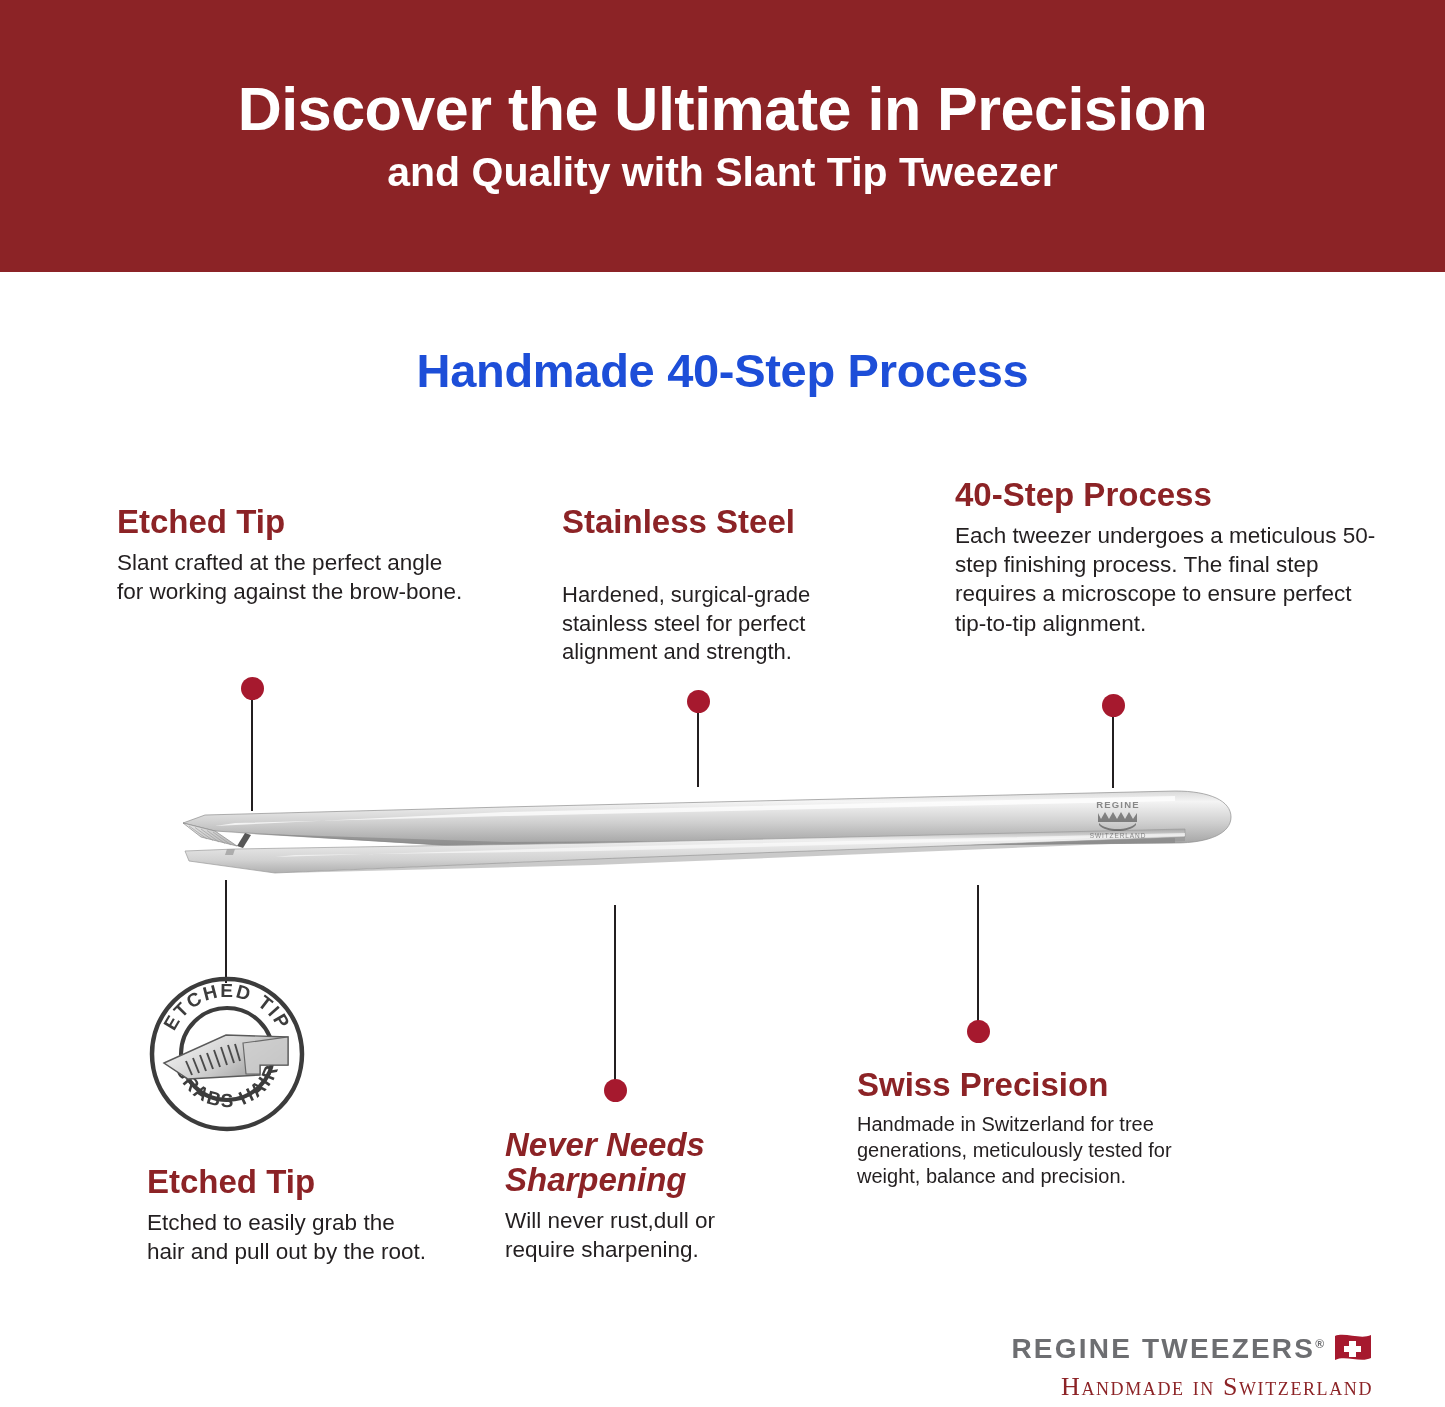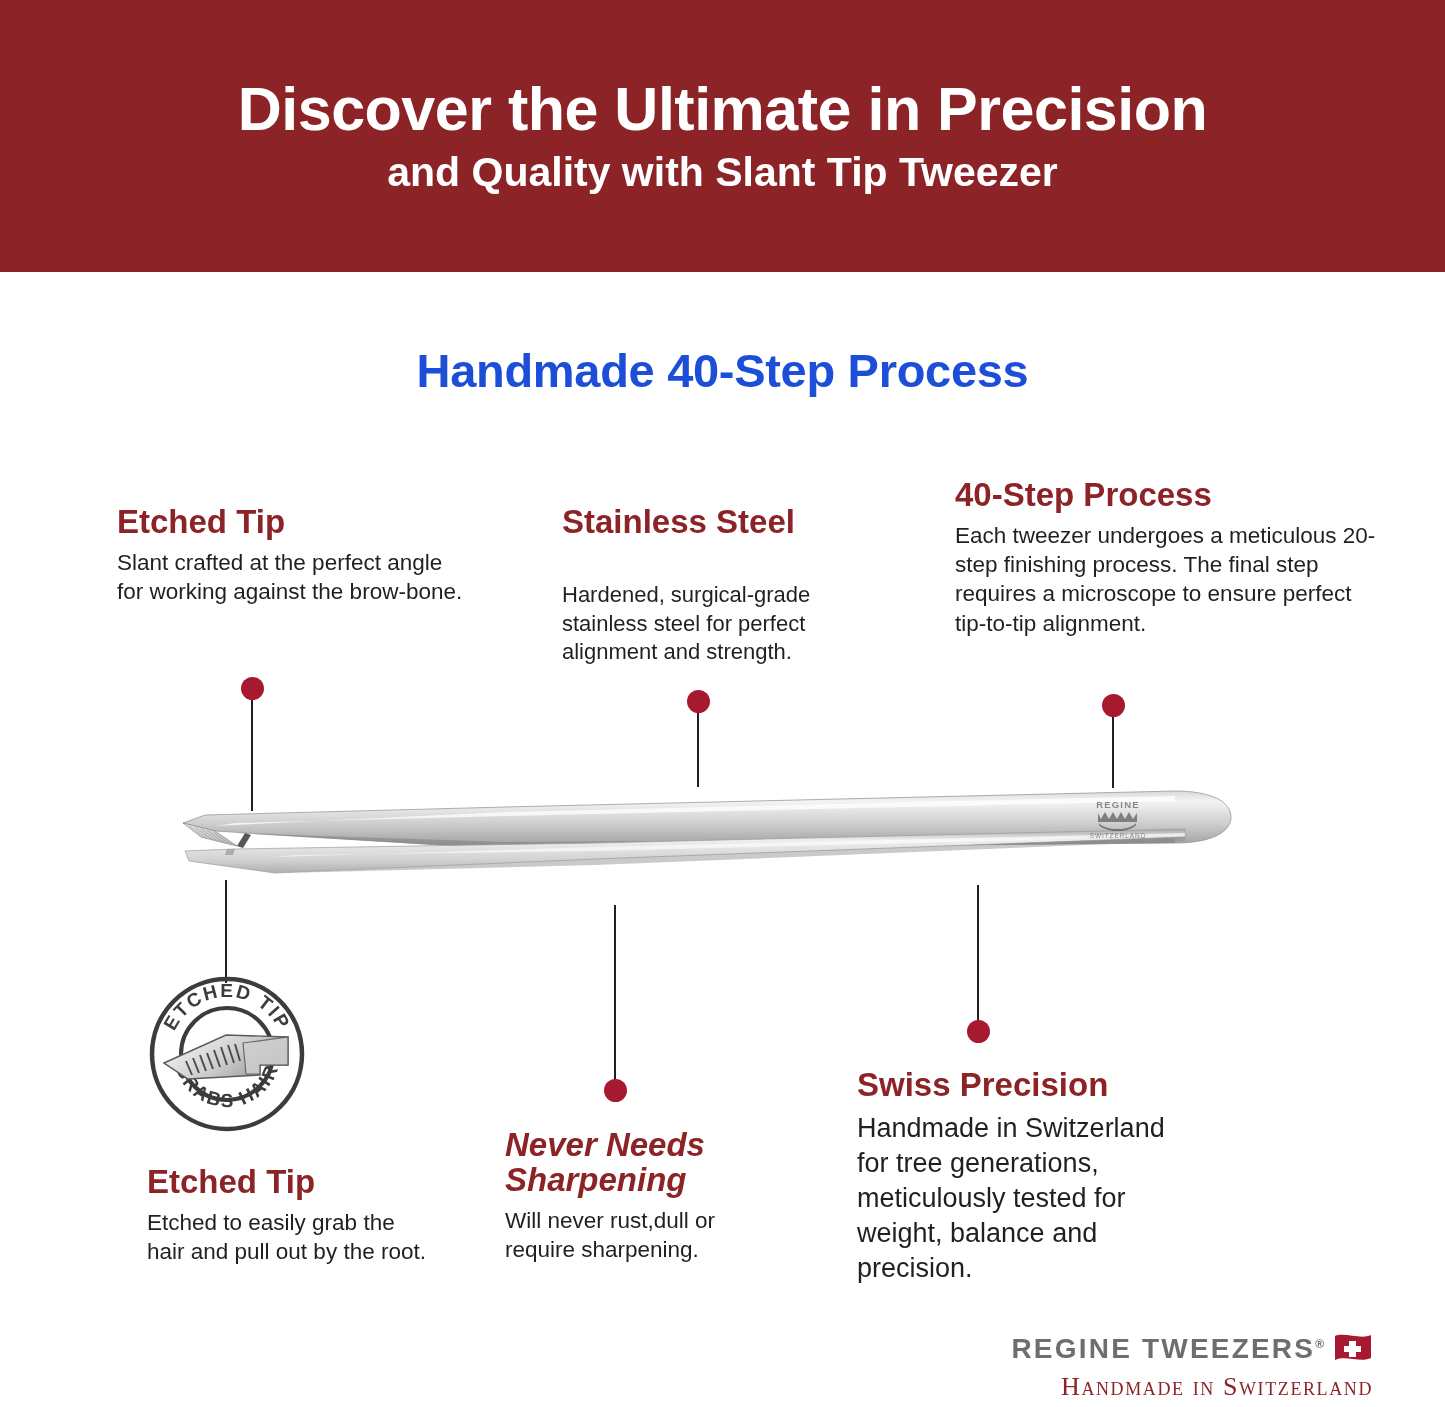--- a/index.html
+++ b/index.html
@@ -69,21 +69,21 @@
   #feature-etched-tip{left:147px;top:1165px;width:280px;}
   #feature-etched-tip .feature-title{font-size:33px;}
   #feature-etched-tip .feature-body{font-size:22.5px;}
 
   #feature-never-sharpening{left:505px;top:1128px;width:280px;}
   #feature-never-sharpening .feature-title{font-size:33px;font-style:italic;}
   #feature-never-sharpening .feature-body{font-size:22.5px;}
 
   #feature-swiss-precision{left:857px;top:1068px;width:340px;}
   #feature-swiss-precision .feature-title{font-size:33px;}
-  #feature-swiss-precision .feature-body{font-size:27px;}
+  #feature-swiss-precision .feature-body{font-size:20px;}
 
   
   .pointer-line{position:absolute;width:2px;background:#231f20;}
   .pointer-dot{
     position:absolute;width:23px;height:23px;border-radius:50%;
     background:#A6192E;
   }
   
   #tweezer-image{
     position:absolute;left:175px;top:785px;width:1060px;height:110px;
@@ -141,21 +141,21 @@
   <div class="feature-title">
     <span>Stainless Steel</span>
   </div>
   <div class="feature-body">Hardened, surgical-grade stainless steel for perfect alignment and strength.</div>
 </div>
 
 <div class="feature" id="feature-handmade">
   <div class="feature-title">
     <div>40-Step Process</div>
   </div>
-  <div class="feature-body">Each tweezer undergoes a meticulous 20-step finishing process. The final step requires a microscope to ensure perfect tip-to-tip alignment.</div>
+  <div class="feature-body">Each tweezer undergoes a meticulous 50-step finishing process. The final step requires a microscope to ensure perfect tip-to-tip alignment.</div>
 </div>
 
 <div class="feature" id="feature-etched-tip">
   <div class="feature-title">
     <span>Etched Tip</span>
   </div>
   <div class="feature-body">Etched to easily grab the hair and pull out by the root.</div>
 </div>
 
 <div class="feature" id="feature-never-sharpening">

